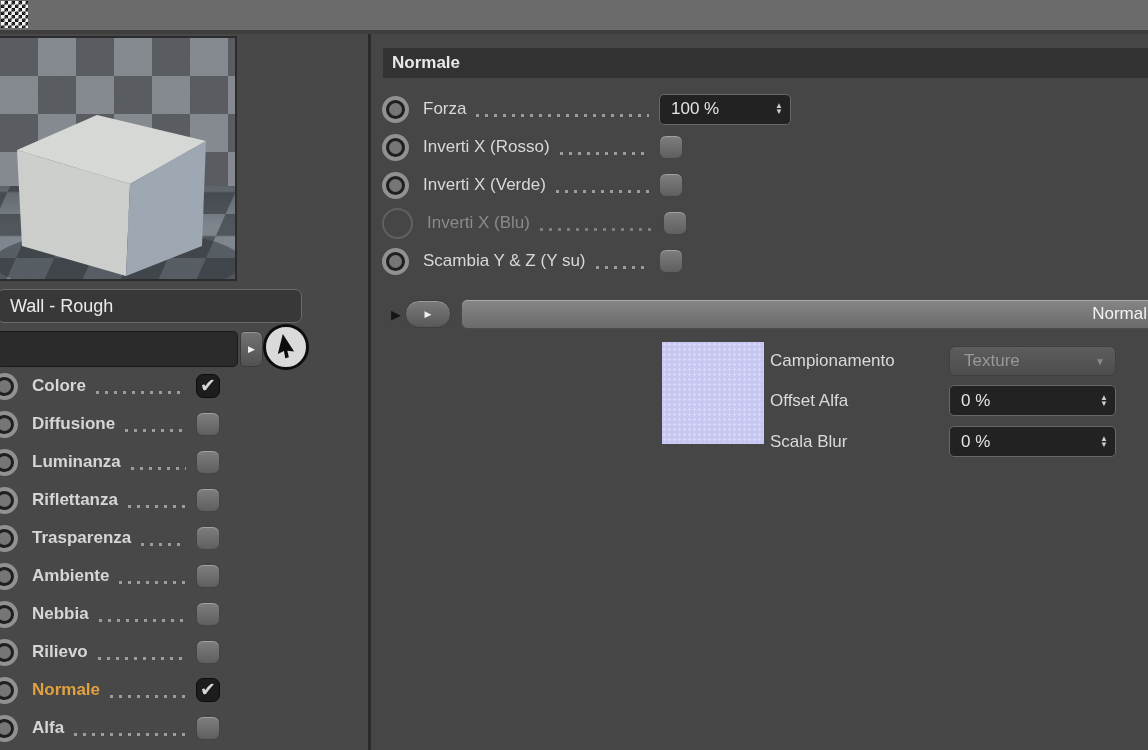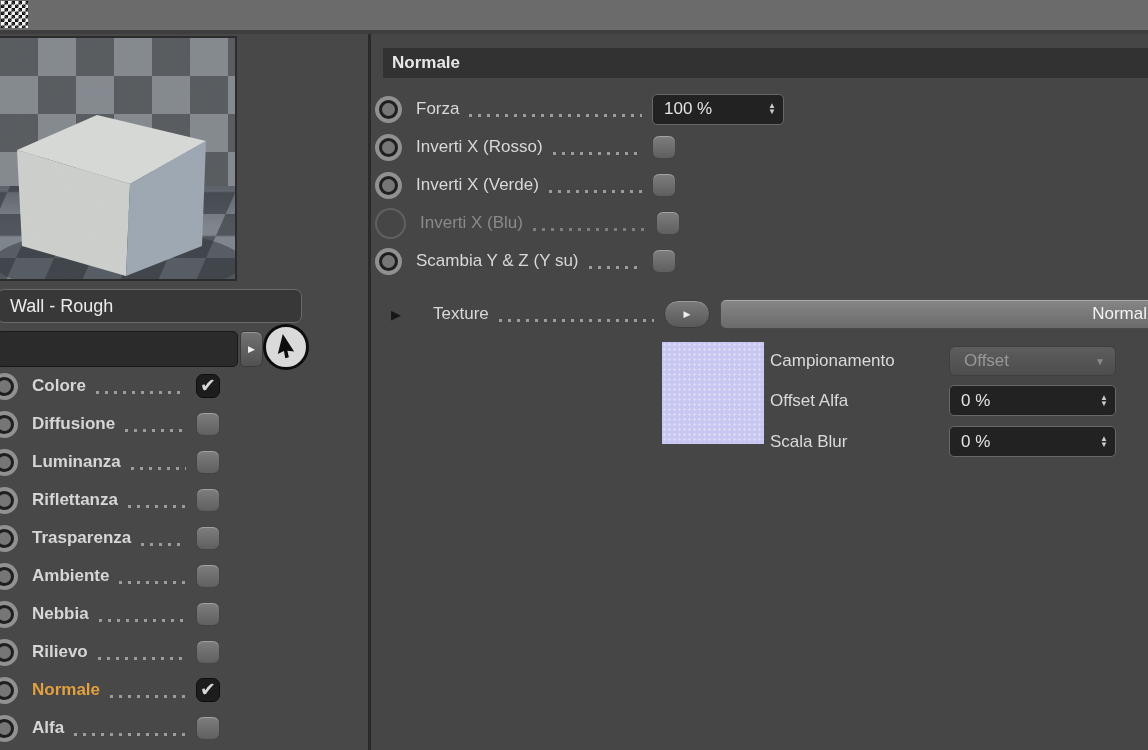--- a/index.html
+++ b/index.html
@@ -66,21 +66,21 @@
     display:flex;align-items:center;justify-content:center;
   }
   .checkbox .check{display:none;}
   .checkbox.checked{background:#1d1d1d;border-color:#0e0e0e;box-shadow:none;}
   .checkbox.checked .check{display:block;color:#d8d8d8;font-size:19px;font-weight:700;font-style:italic;transform:translateY(-1px);}
   .stepper{display:flex;flex-direction:column;align-items:center;color:#cdcdcd;font-size:8px;line-height:6px;flex:none;}
   .stepper i{font-style:normal;}
   
   .header-bar{margin:14px 0 12px 12px;height:30px;background:#323232;display:flex;align-items:center;}
   .header-bar span{padding-left:9px;color:#e8e8e8;font-weight:700;font-size:17px;}
-  .rrow{display:flex;align-items:center;height:38px;padding-left:4px;}
+  .rrow{display:flex;align-items:center;height:38px;padding-left:11px;}
   .lbl-wrap{display:flex;align-items:center;width:250px;flex:none;min-width:0;}
   .lbl{margin-left:14px;color:#d8d8d8;font-size:17px;white-space:nowrap;}
   .rrow.disabled .lbl{color:#8a8a8a;}
   .rrow.disabled .radio{background:transparent;border:2.5px solid #606060;}
   .rrow.disabled .radio::after{display:none;}
   .rrow.disabled .leader{background-image:repeating-linear-gradient(90deg,#7e7e7e 0 3px,transparent 3px 9px);}
   .num-input{
     width:132px;height:31px;box-sizing:border-box;border-radius:5px;
     background:#222;border:1px solid #686868;
     display:flex;align-items:center;padding:0 7px 0 11px;flex:none;
@@ -313,39 +313,35 @@
       <span class="radio"></span>
       <div class="lbl-wrap">
         <span class="lbl">Scambia Y &amp; Z (Y su)</span>
         <span class="leader"></span>
       </div>
       <span class="checkbox"></span>
     </div>
 
     <div class="rrow trow">
       <span class="expander">▶</span>
-      <div class="lbl-wrap tex">
-        <span class="lbl">Texture</span>
-        <span class="leader"></span>
-      </div>
       <span class="pill-btn">
         <i>▶</i>
       </span>
       <div class="texture-bar">
         <span>Normal</span>
       </div>
     </div>
 
     <div class="texture-block">
       <div class="tex-preview"></div>
       <div class="sub-col">
         <div class="sub-row">
           <span class="sub-label">Campionamento</span>
           <div class="dd-small">
-            <span>Offset</span>
+            <span>Texture</span>
             <span class="dd-tri">▼</span>
           </div>
         </div>
         <div class="sub-row">
           <span class="sub-label">Offset Alfa</span>
           <div class="num-input sub-input">
             <span class="num-val">0 %</span>
             <span class="stepper">
               <i>▲</i>
               <i>▼</i>

